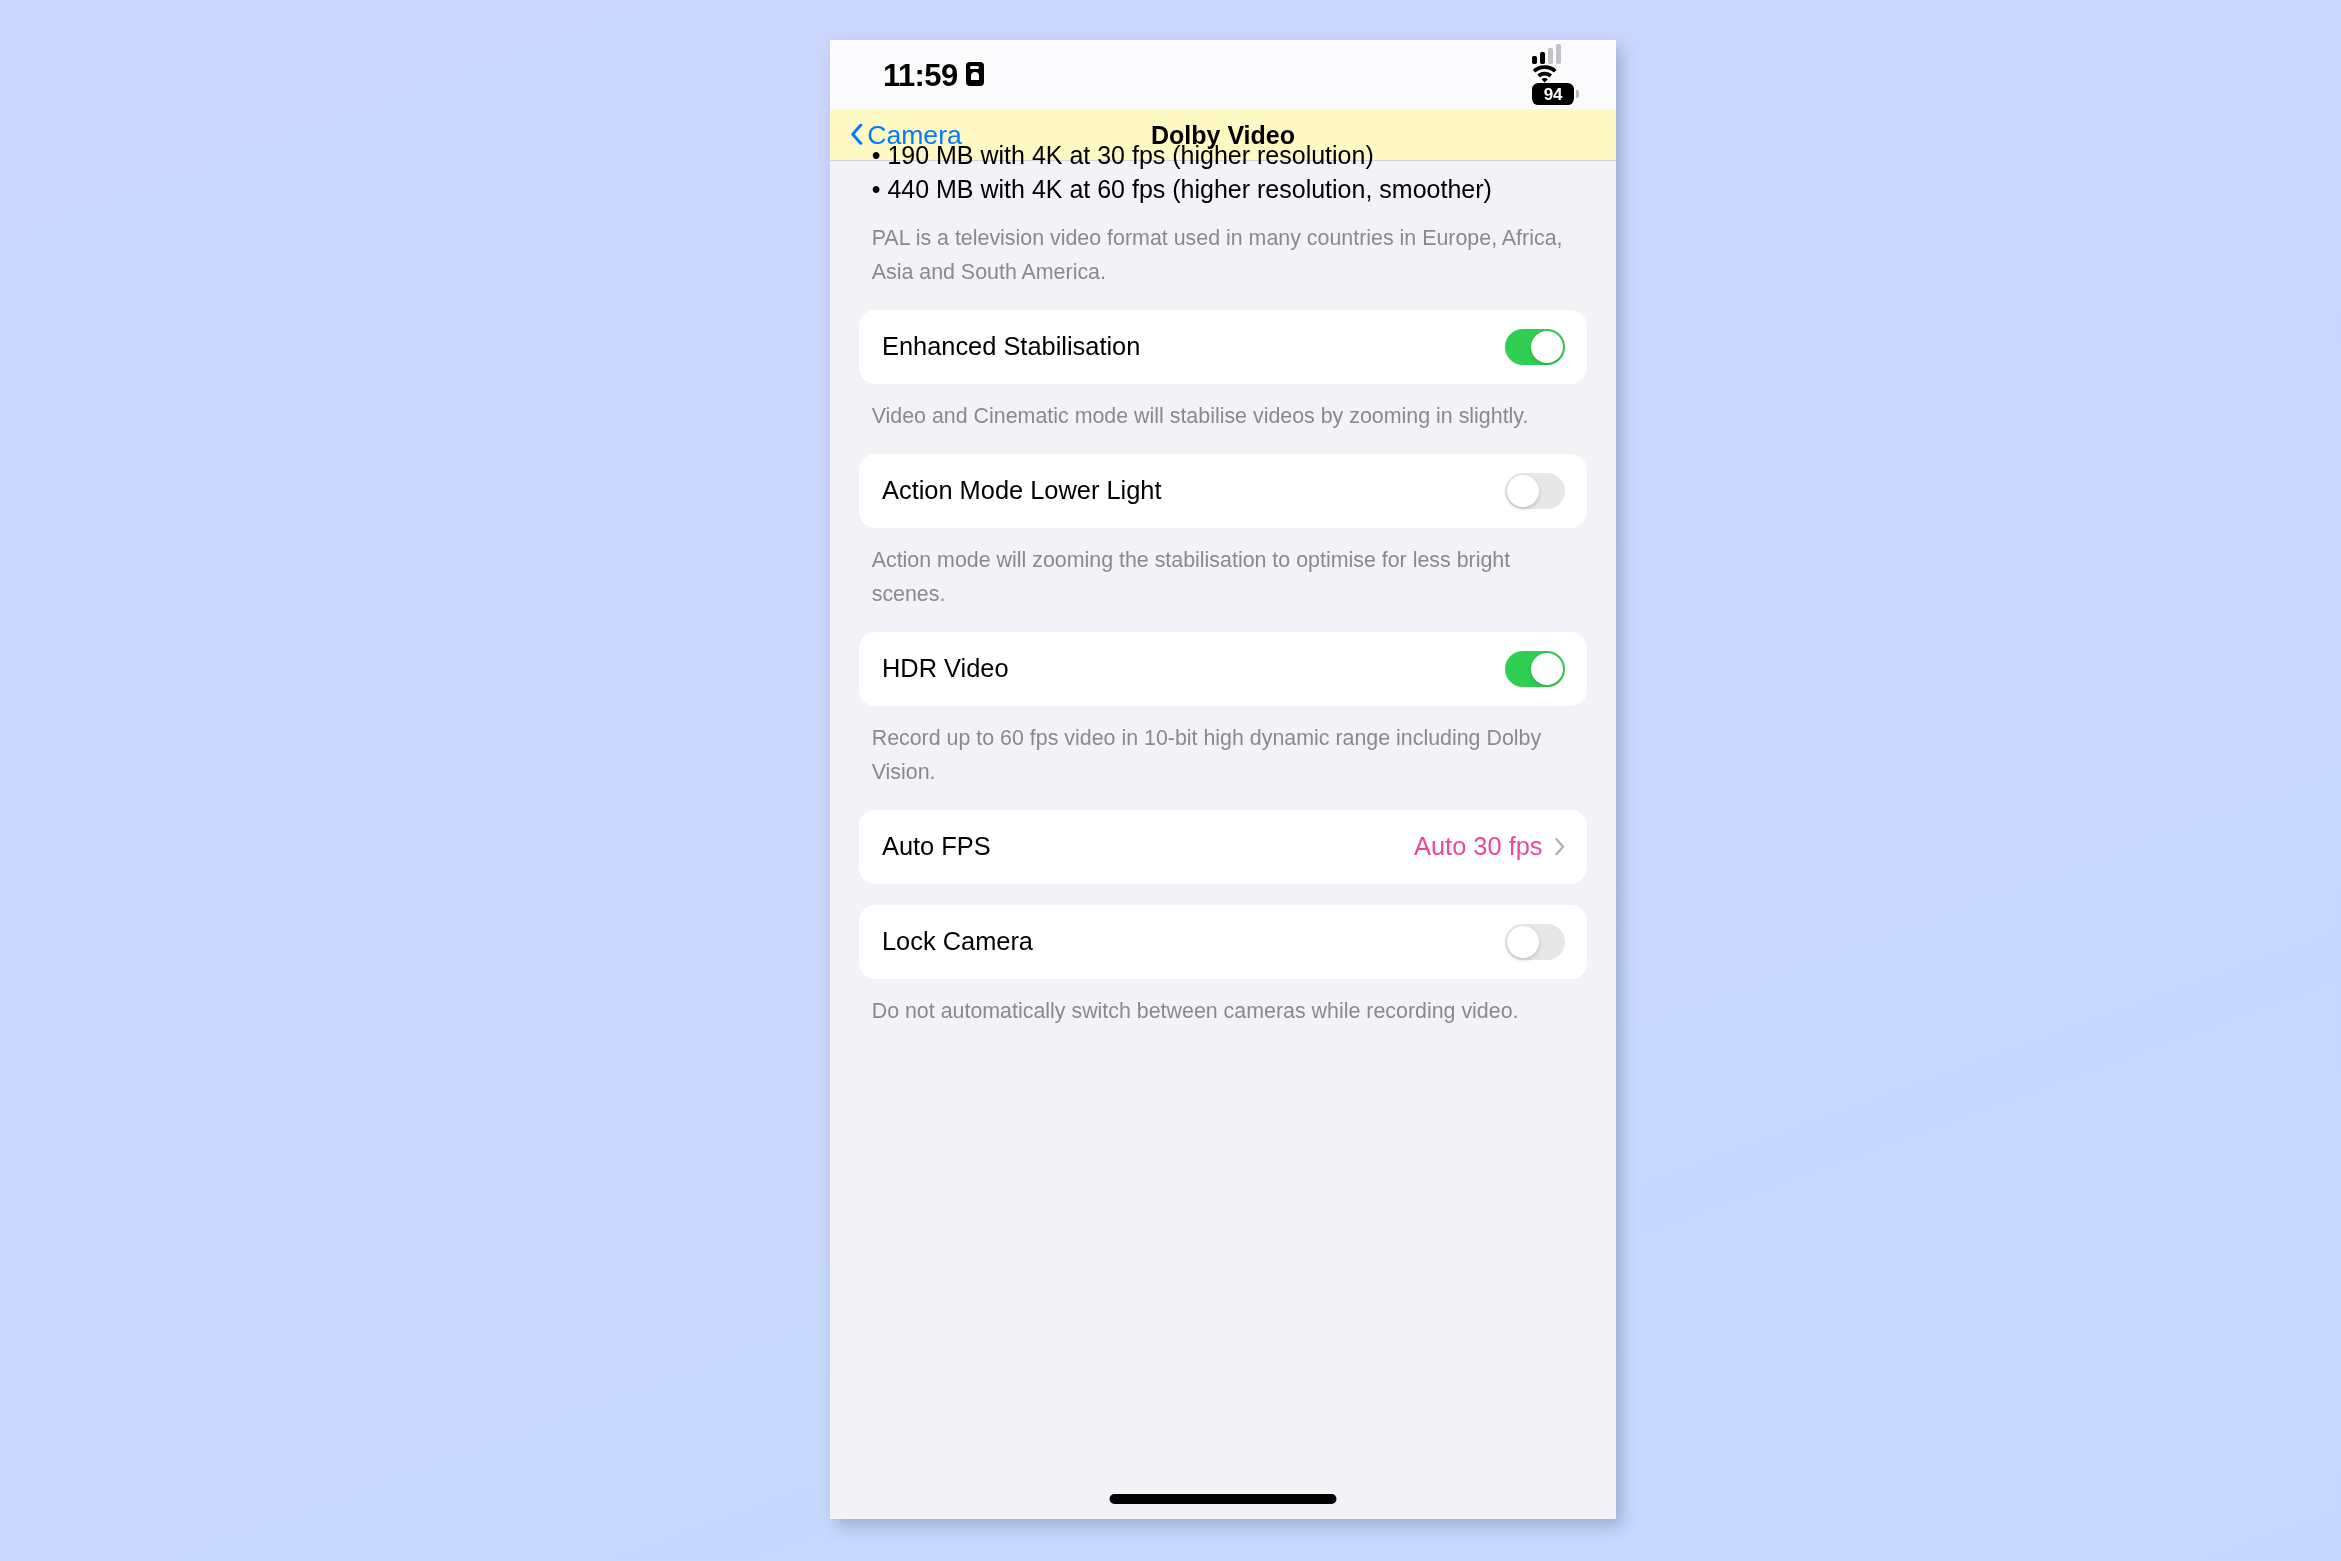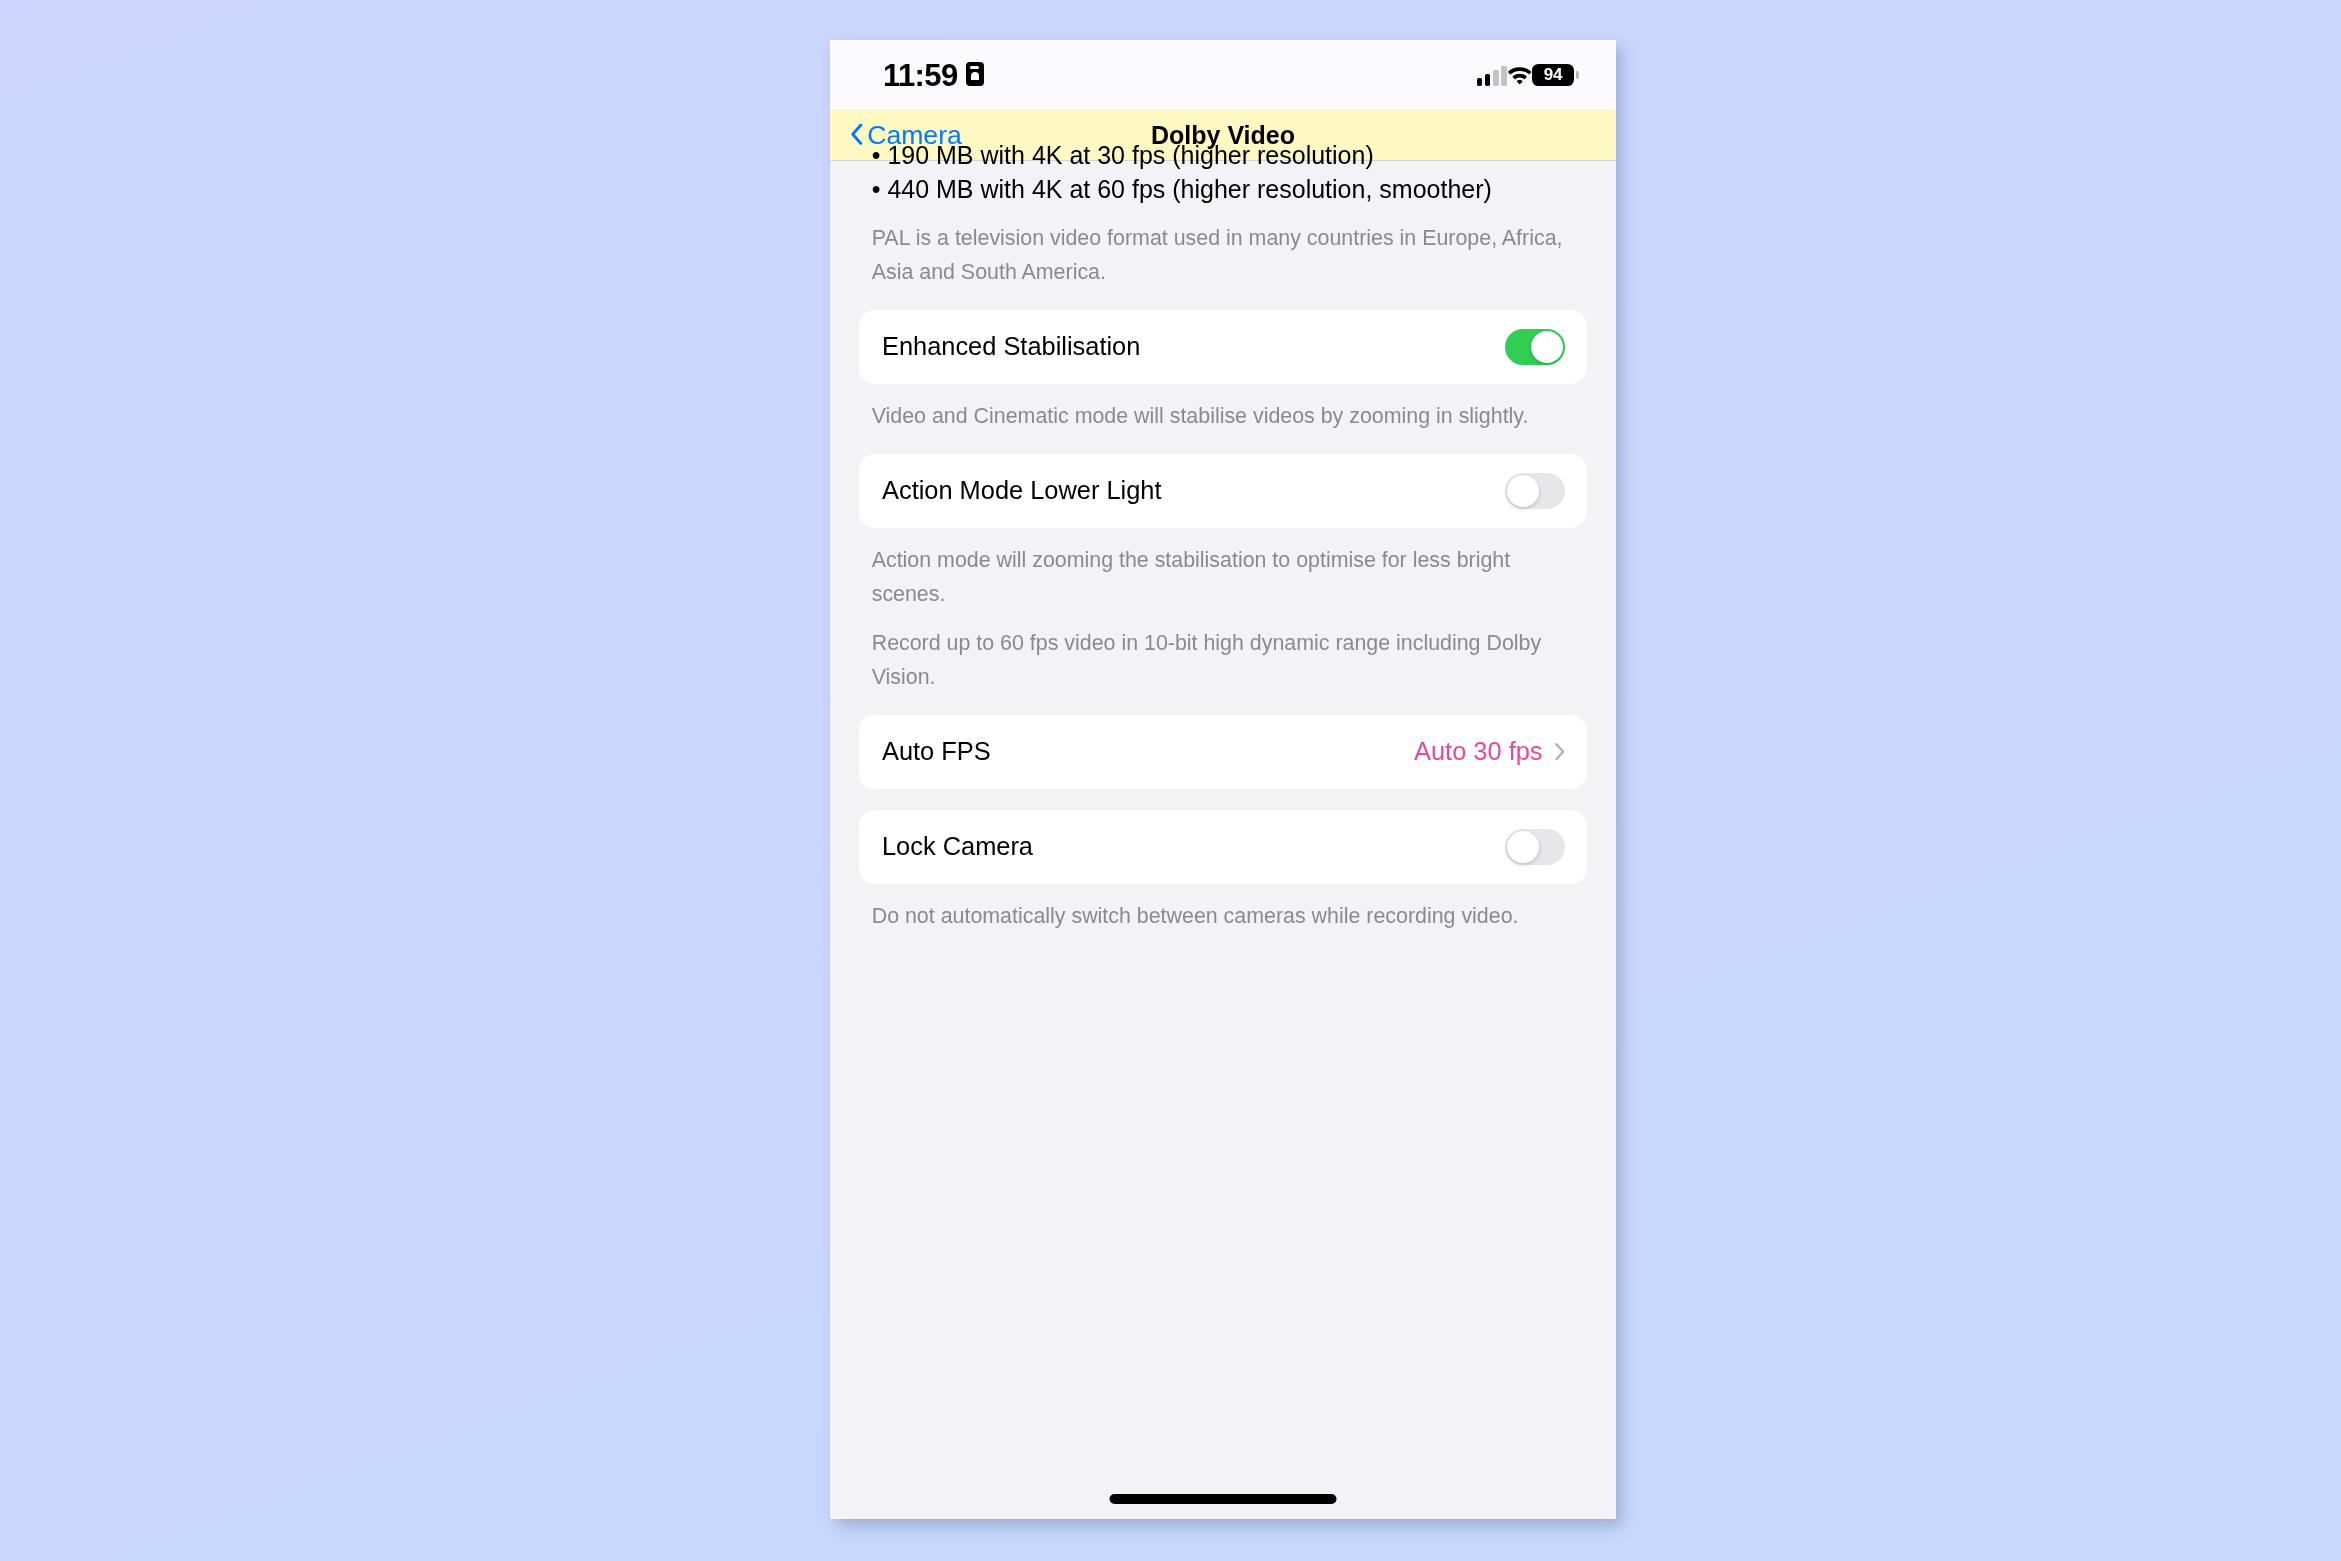--- a/index.html
+++ b/index.html
@@ -72,22 +72,23 @@
     content: "";
     position: absolute;
     left: 5.2px; top: 9.3px;
     width: 8px; height: 8px;
     background: #fff;
     border-radius: 50% 50% 0 0;
     box-shadow: 0 0 0 0 #fff;
   }
   .status-right {
     display: flex;
-    align-items: flex-end;
+    align-items: flex-start;
     gap: 0;
+    flex-direction: column;
   }
   .signal-bars {
     display: flex;
     align-items: flex-end;
     gap: 2.9px;
     height: 19.7px;
   }
   .signal-bars i {
     display: block;
     width: 5.2px;
@@ -321,20 +322,28 @@
     <div class="card">
       <div class="row">
         <span class="row-label">Action Mode Lower Light</span>
         <div class="toggle off">
             <div class="knob"></div>
           </div>
       </div>
     </div>
     <div class="desc">Action mode will zooming the stabilisation to optimise for less bright scenes.</div>
 
+    <div class="card">
+      <div class="row">
+        <span class="row-label">HDR Video</span>
+        <div class="toggle on">
+            <div class="knob"></div>
+          </div>
+      </div>
+    </div>
     <div class="desc">Record up to 60 fps video in 10-bit high dynamic range including Dolby Vision.</div>
 
     <div class="card">
       <div class="row">
         <span class="row-label">Auto FPS</span>
         <div class="row-right">
           <span class="row-value">Auto 30 fps</span>
           <svg class="chevron-right" viewBox="0 0 17 30">
             <path d="M2.5 2 L14 15 L2.5 28" fill="none" stroke="#b0b0b5" stroke-width="4" stroke-linecap="round" stroke-linejoin="round"></path>
           </svg>

